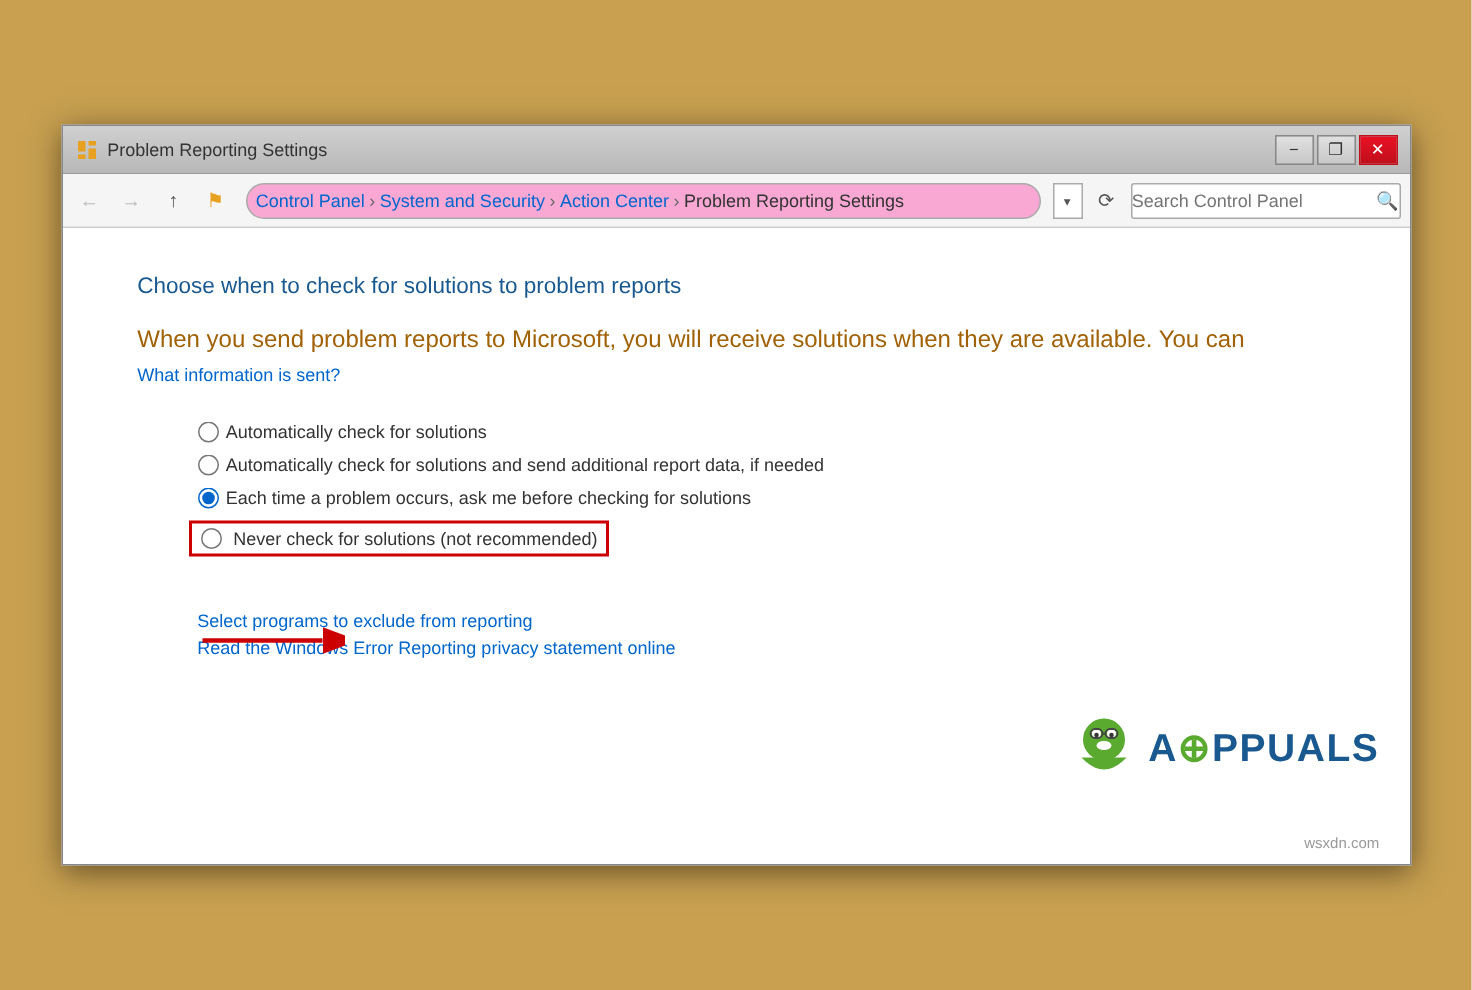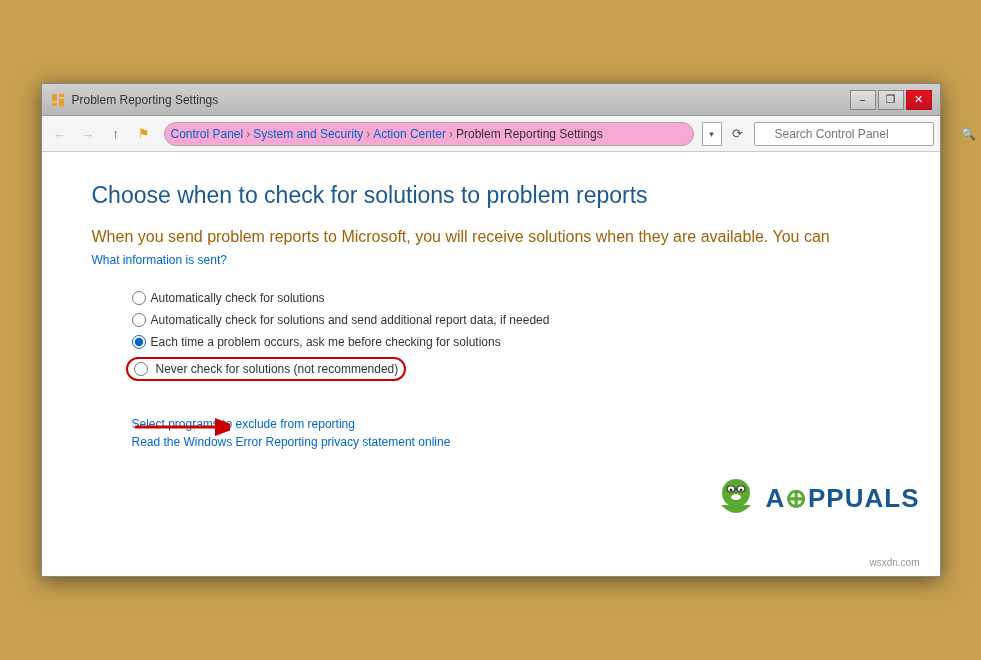--- a/index.html
+++ b/index.html
@@ -152,23 +152,22 @@
       font-size: 13px;
       color: #555;
     }
     .search-box {
       height: 24px;
       width: 180px;
       border: 1px solid #aaa;
       background: white;
       display: flex;
       align-items: center;
-      padding: 0 20px;
+      padding: 0 0;
       border-radius: 2px;
-      gap: 32px;
     }
     .search-input {
       flex: 1;
       border: none;
       outline: none;
       font-size: 12px;
       color: #999;
       background: transparent;
     }
     .search-icon-span {
@@ -177,21 +176,21 @@
     }
     
     .main-content {
       flex: 1;
       background: white;
       padding: 30px 50px;
       overflow-y: auto;
       position: relative;
     }
     .page-heading {
-      font-size: 23px;
+      font-size: 15px;
       color: #1a5990;
       font-weight: normal;
       margin-bottom: 16px;
     }
     .description-text {
       font-size: 16px;
       color: #a16207;
       line-height: 1.5;
       margin-bottom: 4px;
     }
@@ -221,21 +220,21 @@
       accent-color: #0066cc;
     }
     .radio-label {
       font-size: 12px;
       color: #333;
     }
     .highlighted-option {
       border: 2px solid #cc0000;
       padding: 3px 6px;
       margin-left: -6px;
-      border-radius: 12px;
+      border-radius: 0;
       display: flex;
       align-items: center;
       gap: 8px;
     }
     .arrow-annotation {
       position: absolute;
       left: 100px;
       top: 268px;
     }
     .links-section {

